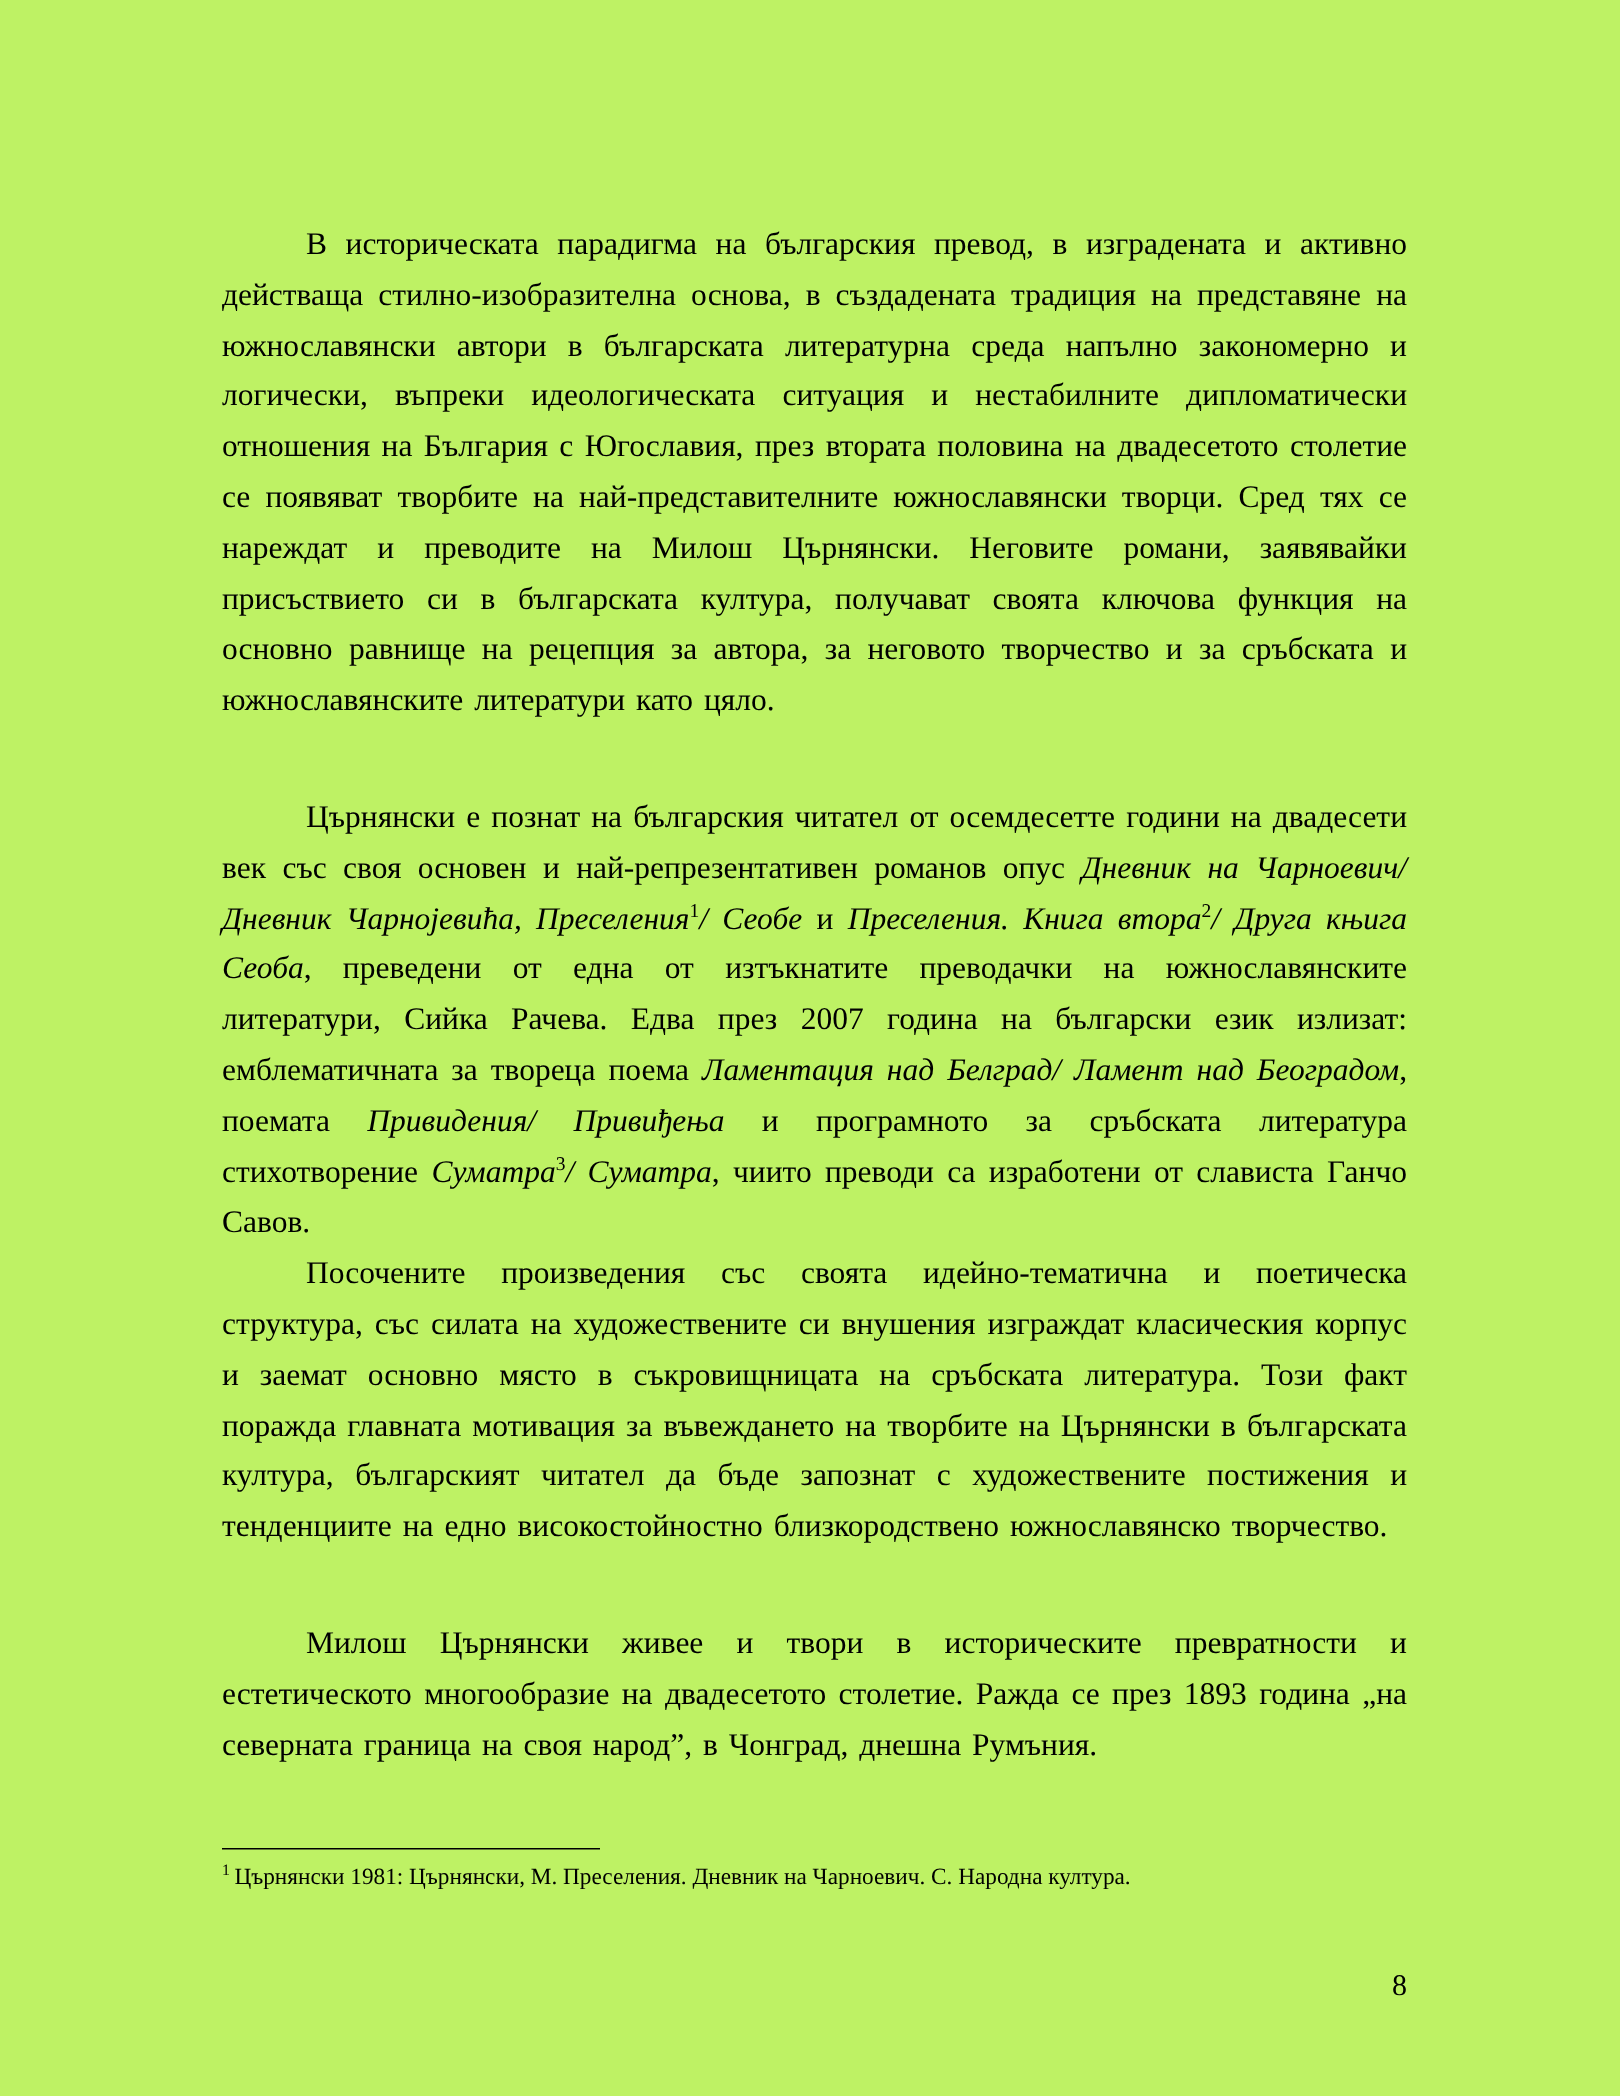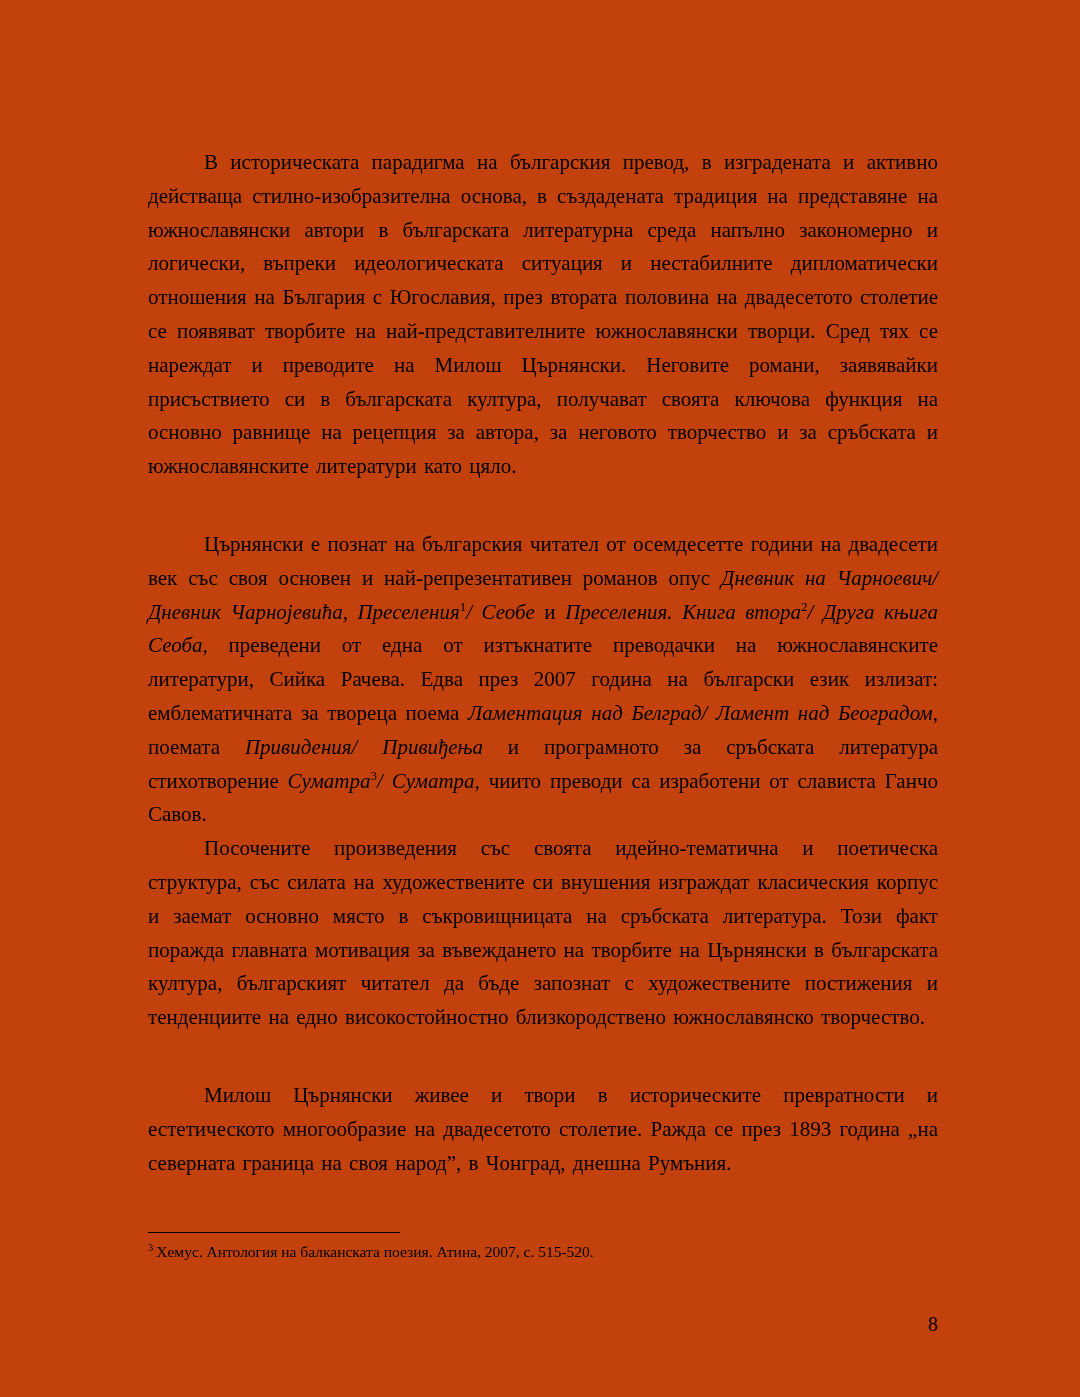--- a/index.html
+++ b/index.html
@@ -5,21 +5,21 @@
   html, body {
     margin: 0;
     padding: 0;
     background: #ffffff;
   }
   .page {
     position: relative;
     width: 1080px;
     height: 1397px;
     margin: 0 auto;
-    background: #c2410c;
+    background: #bef264;
     box-sizing: border-box;
     padding: 146px 142px 0 148px;
     font-family: "Liberation Serif", "DejaVu Serif", serif;
     color: #000000;
   }
   .body-text {
     width: 100%;
   }
   .para {
     margin: 0;
@@ -79,19 +79,19 @@
   <div class="body-text">
     <p class="para"><span>В историческата парадигма на българския превод, в изградената и активно действаща стилно-изобразителна основа, в създадената традиция на представяне на южнославянски автори в българската литературна среда напълно закономерно и логически, въпреки идеологическата ситуация и нестабилните дипломатически отношения на България с Югославия, през втората половина на двадесетото столетие се появяват творбите на най-представителните южнославянски творци. Сред тях се нареждат и преводите на Милош Църнянски. Неговите романи, заявявайки присъствието си в българската култура, получават своята ключова функция на основно равнище на рецепция за автора, за неговото творчество и за сръбската и южнославянските литератури като цяло.</span></p>
     <p class="para gap-before"><span>Църнянски е познат на българския читател от осемдесетте години на двадесети век със своя основен и най-репрезентативен романов опус </span><em>Дневник на Чарноевич/ Дневник Чарнојевића, Преселения</em><sup>1</sup><em>/ Сеобе</em><span> и </span><em>Преселения. Книга втора</em><sup>2</sup><em>/ Друга књига Сеоба</em><span>, преведени от една от изтъкнатите преводачки на южнославянските литератури, Сийка Рачева. Едва през 2007 година на български език излизат: емблематичната за твореца поема </span><em>Ламентация над Белград/ Ламент над Београдом</em><span>, поемата </span><em>Привидения/ Привиђења</em><span> и програмното за сръбската литература стихотворение </span><em>Суматра</em><sup>3</sup><em>/ Суматра</em><span>, чиито преводи са изработени от слависта Ганчо Савов.</span></p>
     <p class="para"><span>Посочените произведения със своята идейно-тематична и поетическа структура, със силата на художествените си внушения изграждат класическия корпус и заемат основно място в съкровищницата на сръбската литература. Този факт поражда главната мотивация за въвеждането на творбите на Църнянски в българската култура, българският читател да бъде запознат с художествените постижения и тенденциите на едно високостойностно близкородствено южнославянско творчество.</span></p>
     <p class="para gap-before"><span>Милош Църнянски живее и твори в историческите превратности и естетическото многообразие на двадесетото столетие. Ражда се през 1893 година „на северната граница на своя народ”, в Чонград, днешна Румъния.</span></p>
   </div>
 
   <div class="footnotes">
     <div class="fn-separator"></div>
     <div class="footnote">
-      <sup>3</sup><span>Хемус. Антология на балканската поезия. Атина, 2007, с. 515-520.</span>
+      <sup>1</sup><span>Църнянски 1981: Църнянски, М. Преселения. Дневник на Чарноевич. С. Народна култура.</span>
     </div>
   </div>
 
   <div class="page-number">8</div>
 
 </div>
 
 </body></html>

